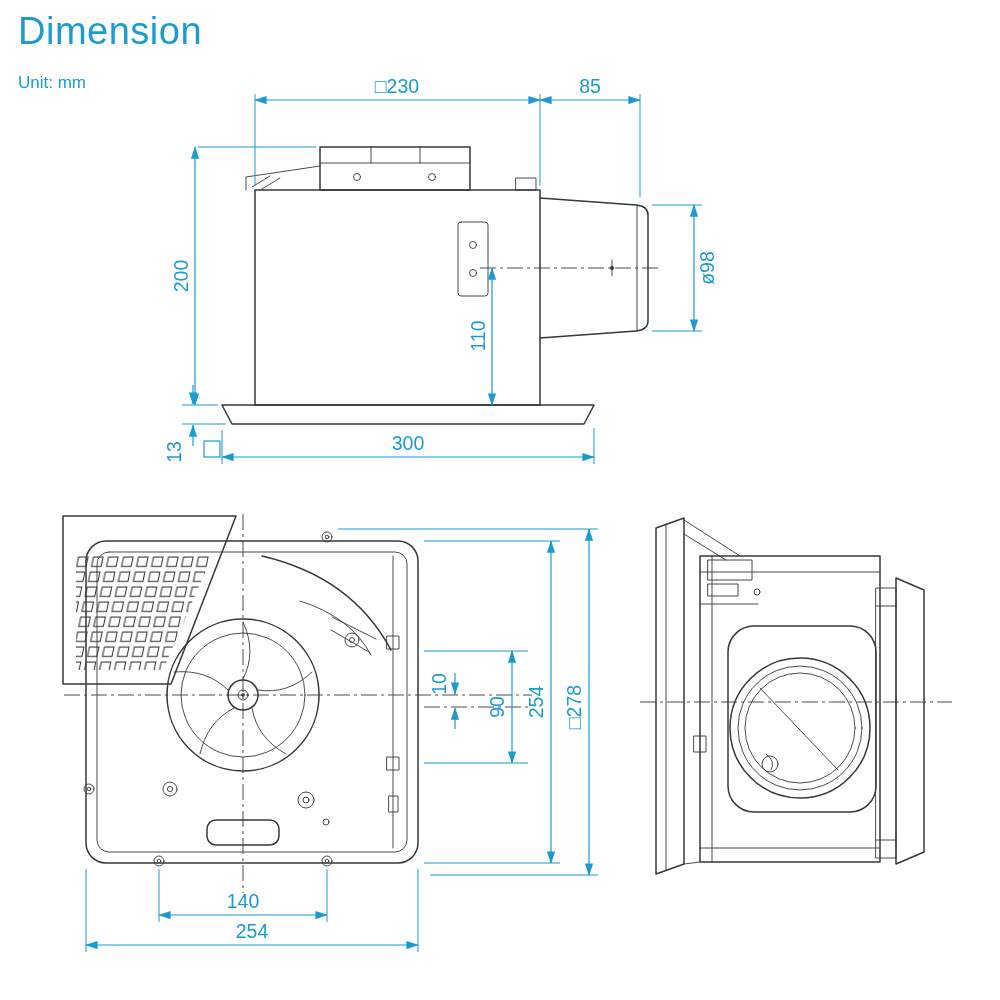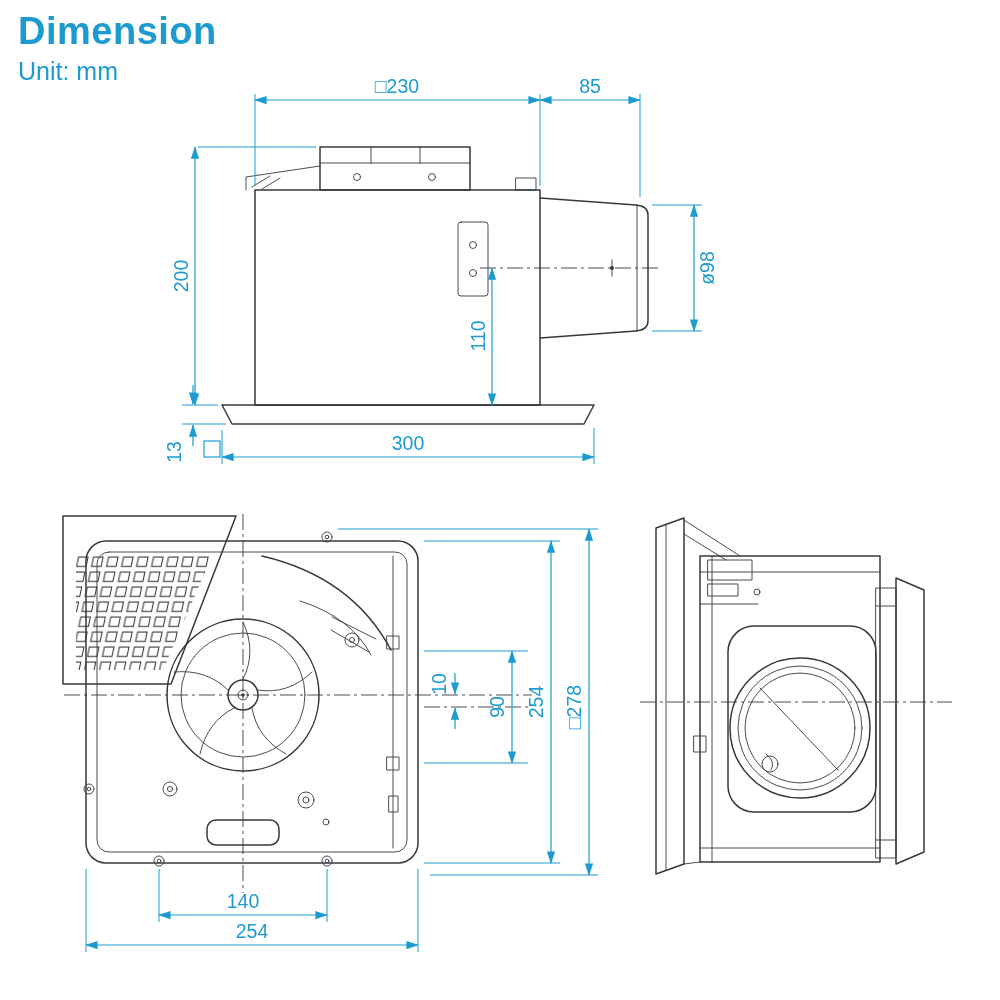--- a/index.html
+++ b/index.html
@@ -1,22 +1,22 @@
 <!DOCTYPE html>
 <html style="--accent: #1d9bd1; --line: #34393e;"><head>
 <meta charset="utf-8">
 <style>
   :root { --accent:#1d9bd1; --line:#34393e; }
   * { box-sizing:border-box; }
   html,body { margin:0; padding:0; background:#ffffff; }
   body { font-family:"Liberation Sans", sans-serif; }
   .page { position:relative; width:1000px; height:1000px; background:#fff; overflow:hidden; }
   .hdr { position:absolute; top:10px; left:18px; z-index:2; }
-  .hdr h1 { margin:0; font-size:38px; font-weight:bold; color:var(--accent); letter-spacing:0.5px; }
-  .hdr .unit { margin-top:4px; font-size:25px; color:var(--accent); }
+  .hdr h1 { margin:0; font-size:38px; font-weight:normal; color:var(--accent); letter-spacing:0.5px; }
+  .hdr .unit { margin-top:20px; font-size:17px; color:var(--accent); }
   svg.drawing { position:absolute; left:0; top:0; }
   .edge { stroke:var(--line); stroke-width:1.5; fill:none; stroke-linejoin:round; stroke-linecap:round; }
   .thin { stroke-width:0.9; }
   .fillline { fill:var(--line); stroke:none; }
   .cl { stroke:var(--line); stroke-width:0.9; fill:none; stroke-dasharray:16 4 3 4; }
   .dim { stroke:var(--accent); stroke-width:1.2; fill:none; }
   .ext { stroke:var(--accent); stroke-width:1; fill:none; }
   .dimtext { fill:var(--accent); font-size:19.5px; font-family:"Liberation Sans", sans-serif; }
   .arrhead { fill:var(--accent); }
 </style>

